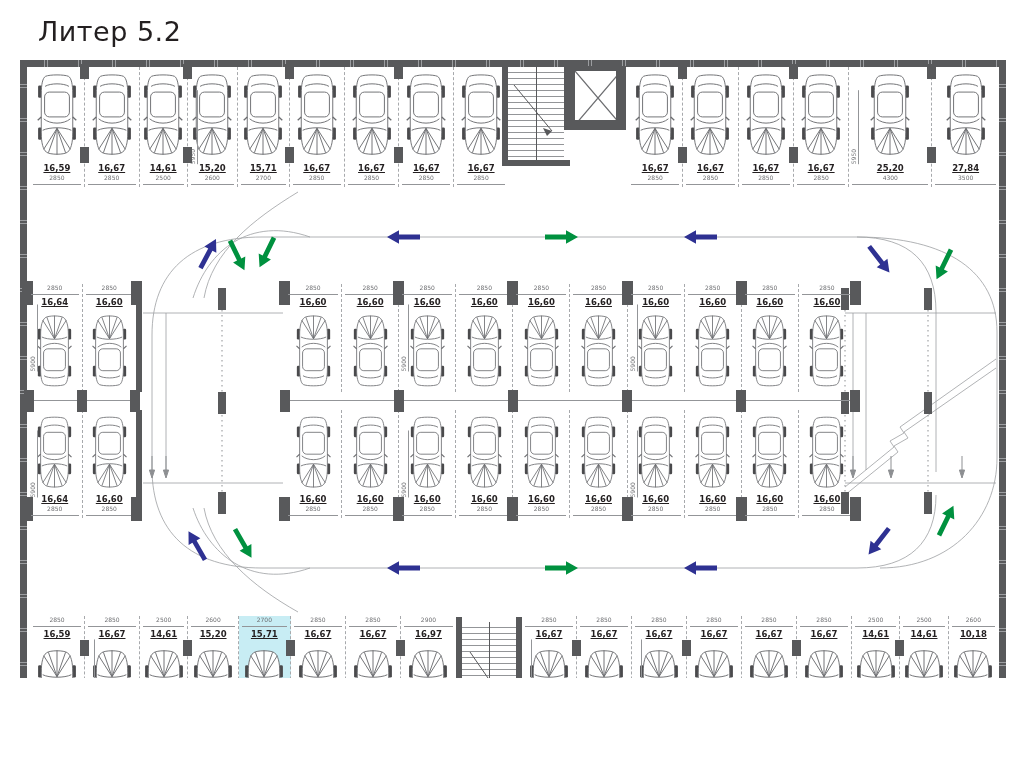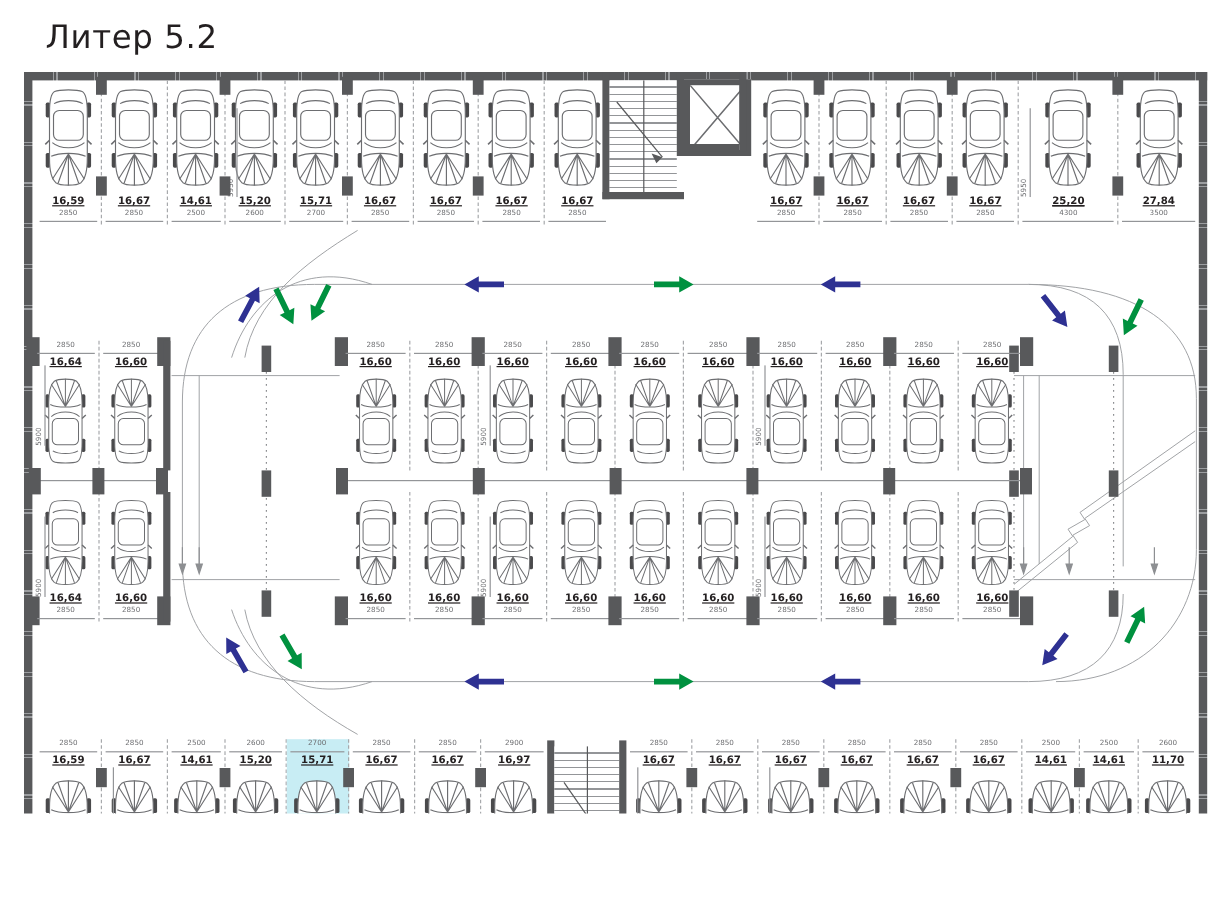--- a/index.html
+++ b/index.html
@@ -530,21 +530,21 @@
         <path d="M8,48 C15,54 29,54 36,48"></path>
         <path d="M7,60 C14,56.5 30,56.5 37,60"></path>
         <path d="M22,58 L8,80 M22,58 L13,83.5 M22,58 L22,85.5 M22,58 L31,83.5 M22,58 L36,80"></path>
         <path d="M5.5,46 L1.8,49.5 M38.5,46 L42.2,49.5" stroke-width="1.4"></path>
       </g>
     </svg>
   </div>
 
     </div>
 
-    <div class="cell" style="flex-grow: 4300; text-decoration: underline;">
+    <div class="cell" style="flex-grow: 4300;">
       <div class="dim">
           <span class="dimtxt">4300</span>
         </div>
       <div class="area">25,20</div>
       <div class="car">
     <svg class="carsvg" viewBox="0 0 44 88">
       <g fill="none" stroke="#6d6e71" stroke-width="1">
         <g fill="#4a4a4c" stroke="none">
           <rect x="2.2" y="13" width="4" height="13" rx="1.5"></rect>
                 <rect x="37.8" y="13" width="4" height="13" rx="1.5"></rect>
@@ -1674,21 +1674,21 @@
       </g>
     </svg>
   </div>
 
     </div>
 
     <div class="cell" style="flex-grow: 2600;">
       <div class="dim">
           <span class="dimtxt">2600</span>
         </div>
-      <div class="area">11,70</div>
+      <div class="area">10,18</div>
       <div class="car">
     <svg class="carsvg" viewBox="0 0 44 88">
       <g fill="none" stroke="#6d6e71" stroke-width="1">
         <g fill="#4a4a4c" stroke="none">
           <rect x="2.2" y="13" width="4" height="13" rx="1.5"></rect>
                 <rect x="37.8" y="13" width="4" height="13" rx="1.5"></rect>
           <rect x="2.2" y="57" width="4" height="13" rx="1.5"></rect>
                 <rect x="37.8" y="57" width="4" height="13" rx="1.5"></rect>
         </g>
         <path d="M10,3.5 C14,1.5 30,1.5 34,3.5 C37,5 38.5,12 38.5,22 L38.5,62 C38.5,74 36.5,80 33,83 C29,85.8 15,85.8 11,83 C7.5,80 5.5,74 5.5,62 L5.5,22 C5.5,12 7,5 10,3.5 Z" fill="#fff"></path>

